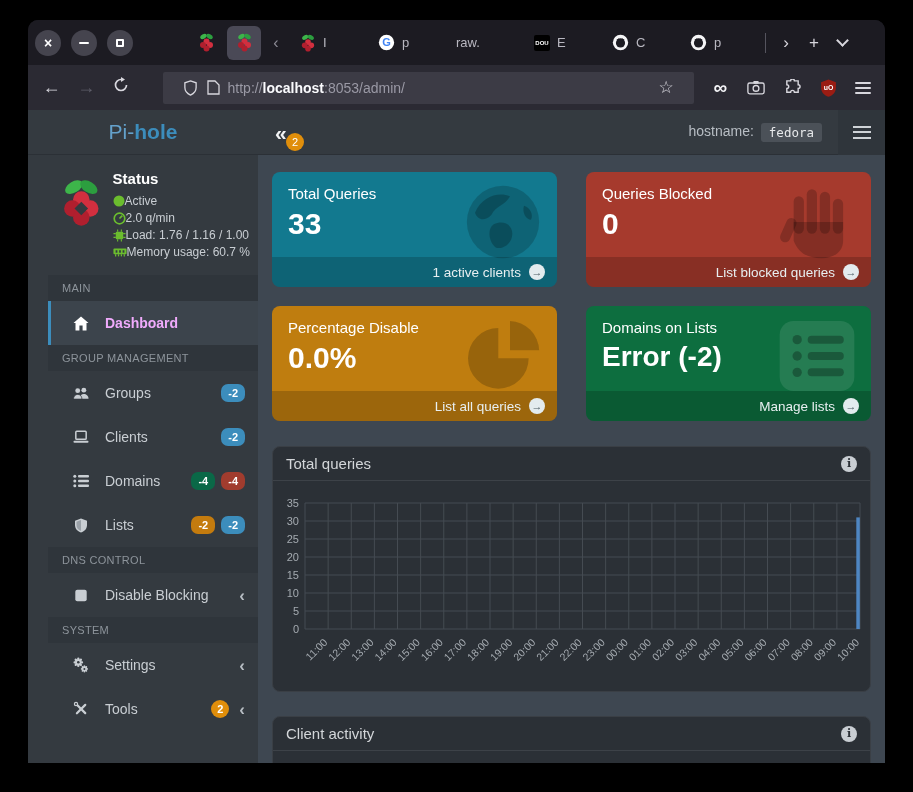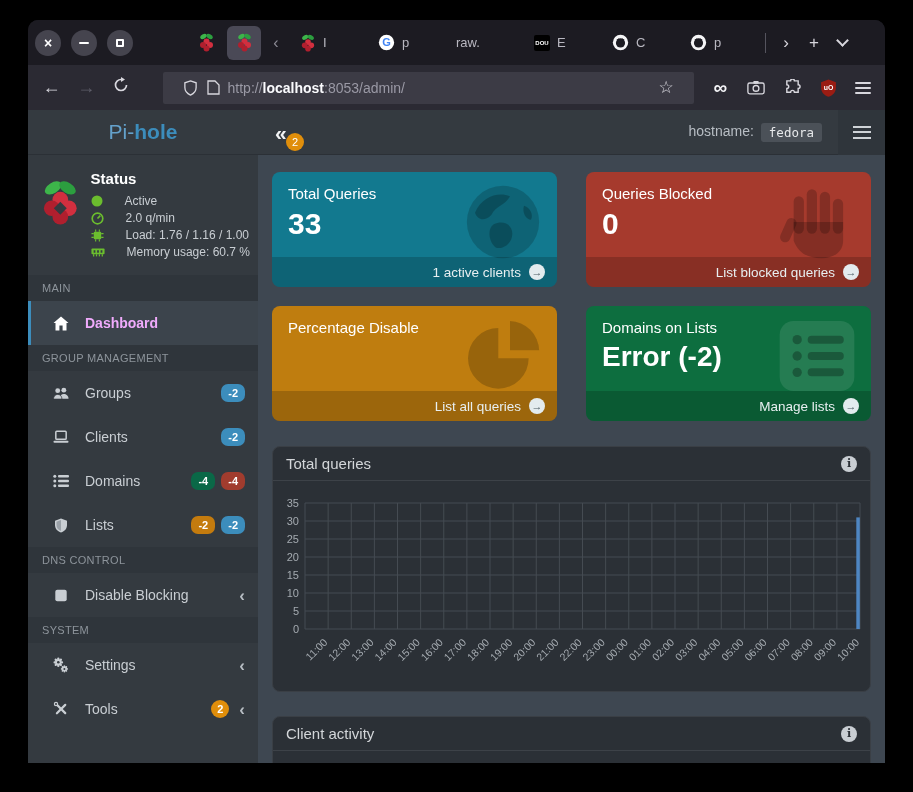--- a/index.html
+++ b/index.html
@@ -59,25 +59,25 @@
   .hostname { margin-left:auto; display:flex; font-size:14px; color:#b8bec4; }
   .hostname code { font-family:"DejaVu Sans Mono", monospace; font-size:12.5px; color:#e6e8ea;
                    background:#4b5158; border-radius:3px; padding:2px 8px; margin-left:7px; }
   .hdr-menu-btn { width:47px; height:45px; background:#2f353b; margin-left:16px; display:flex;
                   flex-direction:column; gap:3.5px; align-items:center; justify-content:center; }
   .hdr-menu-btn div { width:18px; height:2px; background:#cfd3d7; }
 
   .app-body { flex:1; display:flex; overflow:hidden; }
 
   
-  .sidebar { width:230px; flex:0 0 230px; background:#343a40; overflow:hidden; }
+  .sidebar { width:230px; flex:0 0 230px; background:#343a40; overflow:hidden;padding-left:20px; }
   .status-wrap { display:flex; padding:13px 8px 13px 12px; }
   .status-col { margin-left:10px; }
   .status-title { color:#fff; font-size:15px; font-weight:700; margin:2px 0 7px 0; }
-  .status-row { display:flex; align-items:center; gap:22px; margin:3px 0; }
+  .status-row { display:flex; align-items:center; gap:0; margin:3px 0; }
   .status-row .lbl { color:#c9ced3; font-size:12px; white-space:nowrap; }
   .mstrip { background:#2f353b; color:#8d949b; font-size:11px; padding:7px 14px; letter-spacing:.3px; }
   .mi { height:44px; display:flex; align-items:center; padding-left:25px; position:relative; }
   .mi .mi-ic { margin-right:16px; flex:0 0 16px; }
   .mi .mi-label { color:#c9ced3; font-size:14px; }
   .mi.active { background:#3c444c; border-left:3px solid #3c8dbc; padding-left:22px; }
   .mi.active .mi-label { color:#f0abfc; font-weight:700; }
   .mi-right { margin-left:auto; margin-right:13px; display:flex; align-items:center; gap:6px; }
   .badge { color:#fff; font-size:11px; font-weight:700; border-radius:7px; padding:3px 7px; }
   .badge.round { width:18px; height:18px; padding:0; border-radius:50%; display:flex;
@@ -488,20 +488,21 @@
                 </g>
               </svg>
               <div class="card-footer">
                 <span>List blocked queries</span>
                 <span class="circ-arrow">→</span>
               </div>
             </div>
 
             <div class="card" style="background: rgb(191, 125, 15);">
               <div class="card-title">Percentage Disable</div>
+              <div class="card-value">0.0%</div>
               <svg class="card-icon" width="88" height="84" viewBox="0 0 36 36">
                 <g fill="rgba(0,0,0,0.2)">
                   <path d="M16 6 A13 13 0 1 0 29 19 L16 19 Z"></path>
                   <path d="M21 3 A13 13 0 0 1 33.5 15.5 L21 15.5 Z"></path>
                 </g>
               </svg>
               <div class="card-footer">
                 <span>List all queries</span>
                 <span class="circ-arrow">→</span>
               </div>

